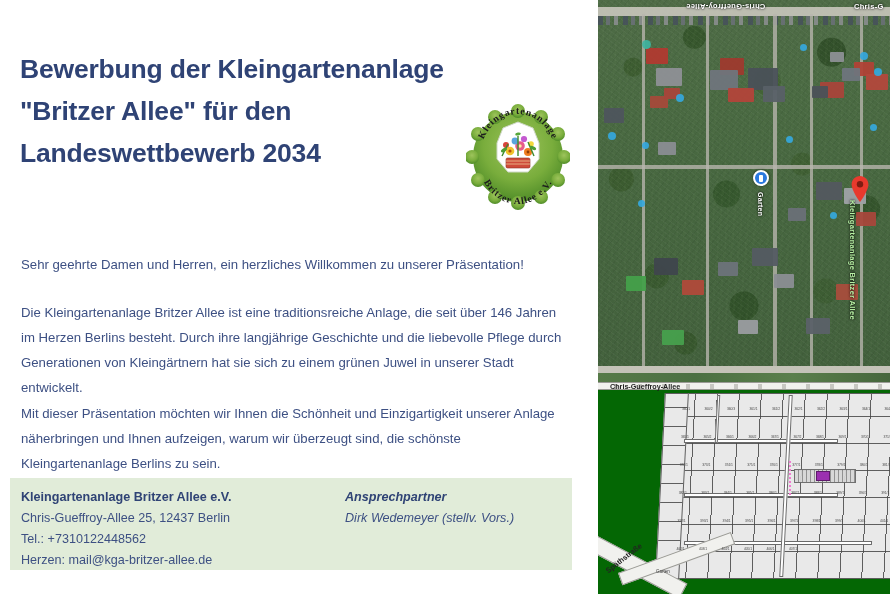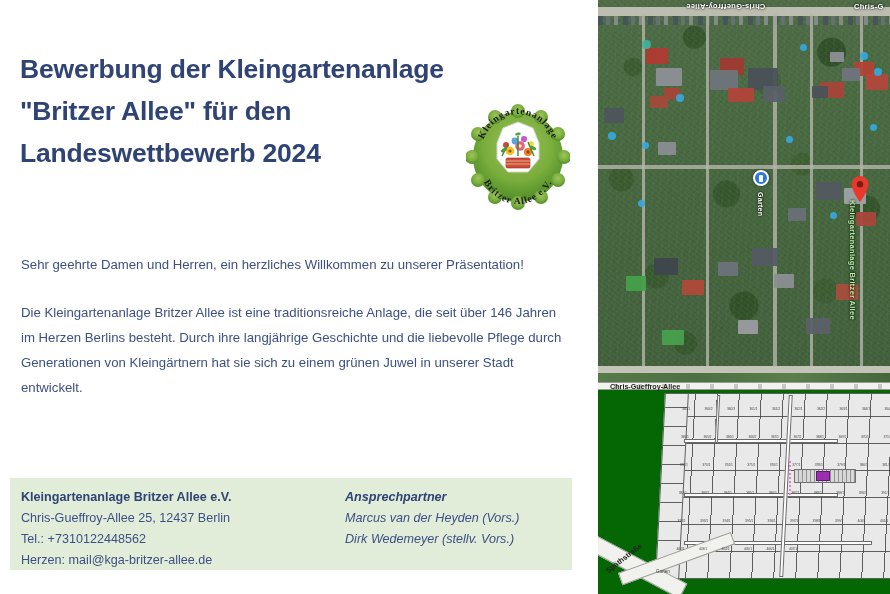--- a/index.html
+++ b/index.html
@@ -224,21 +224,21 @@
 </head>
 <body>
 
 <div class="slide">
 
   <div class="left-col">
 
     <h1 class="title">
       <span class="tline">Bewerbung der Kleingartenanlage</span>
       <span class="tline">"Britzer Allee" für den</span>
-      <span class="tline">Landeswettbewerb 2024</span>
+      <span class="tline">Landeswettbewerb 2034</span>
     </h1>
 
     <div class="logo-wrap">
       <svg class="logo-svg" viewBox="0 0 104 118">
         <defs>
           <path id="arcTop" d="M 14,62 A 38,44 0 0 1 90,62"></path>
           <path id="arcBot" d="M 12,62 A 40,46 0 0 0 92,62"></path>
           <radialGradient id="ringGrad" cx="50%" cy="38%" r="62%">
             <stop offset="0%" stop-color="#9ec45c"></stop>
             <stop offset="62%" stop-color="#79ad3c"></stop>
@@ -290,31 +290,31 @@
           <textPath href="#arcTop" startOffset="50%" text-anchor="middle">Kleingartenanlage</textPath>
         </text>
         <text font-family="'Liberation Serif', serif" font-size="9.6" font-weight="bold" fill="#1d1d1d" letter-spacing="0.9">
           <textPath href="#arcBot" startOffset="50%" text-anchor="middle">Britzer Allee e.V.</textPath>
         </text>
       </svg>
     </div>
 
     <p class="greeting">Sehr geehrte Damen und Herren, ein herzliches Willkommen zu unserer Präsentation!</p>
     <p class="para1">Die Kleingartenanlage Britzer Allee ist eine traditionsreiche Anlage, die seit über 146 Jahren im Herzen Berlins besteht. Durch ihre langjährige Geschichte und die liebevolle Pflege durch Generationen von Kleingärtnern hat sie sich zu einem grünen Juwel in unserer Stadt entwickelt.</p>
+    <p class="para2">Mit dieser Präsentation möchten wir Ihnen die Schönheit und Einzigartigkeit unserer Anlage näherbringen und Ihnen aufzeigen, warum wir überzeugt sind, die schönste Kleingartenanlage Berlins zu sein.</p>
 
     <div class="contact-box">
       <div class="contact-col c1">
         <span class="contact-head">Kleingartenanlage Britzer Allee e.V.</span>
         <span class="contact-line">Chris-Gueffroy-Allee 25, 12437 Berlin</span>
         <span class="contact-line">Tel.: +7310122448562</span>
         <span class="contact-line">Herzen: mail@kga-britzer-allee.de</span>
       </div>
       <div class="contact-col c2">
         <span class="contact-head">Ansprechpartner</span>
-        <span class="contact-line">Marcus van der Heyden (Vors.)</span>
         <span class="contact-line">Dirk Wedemeyer (stellv. Vors.)</span>
       </div>
     </div>
   </div>
 
   <div class="map-panel">
 
     <div class="sat">
       <div class="sat-noise"></div>
 

